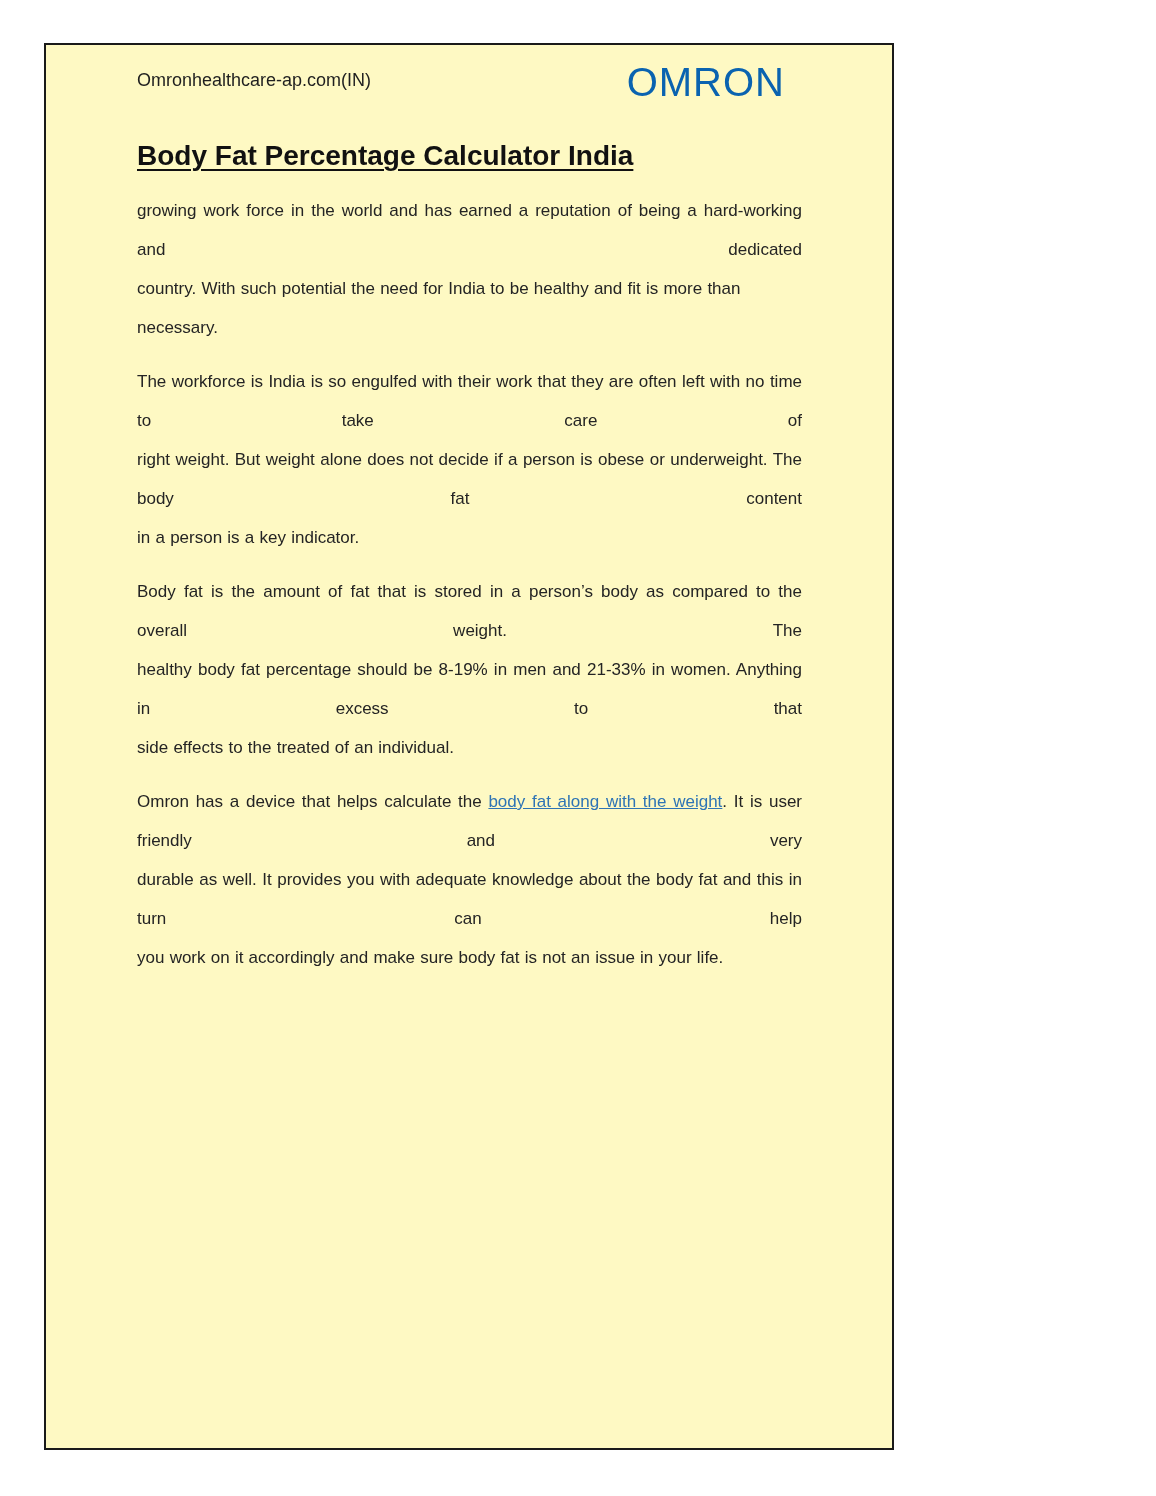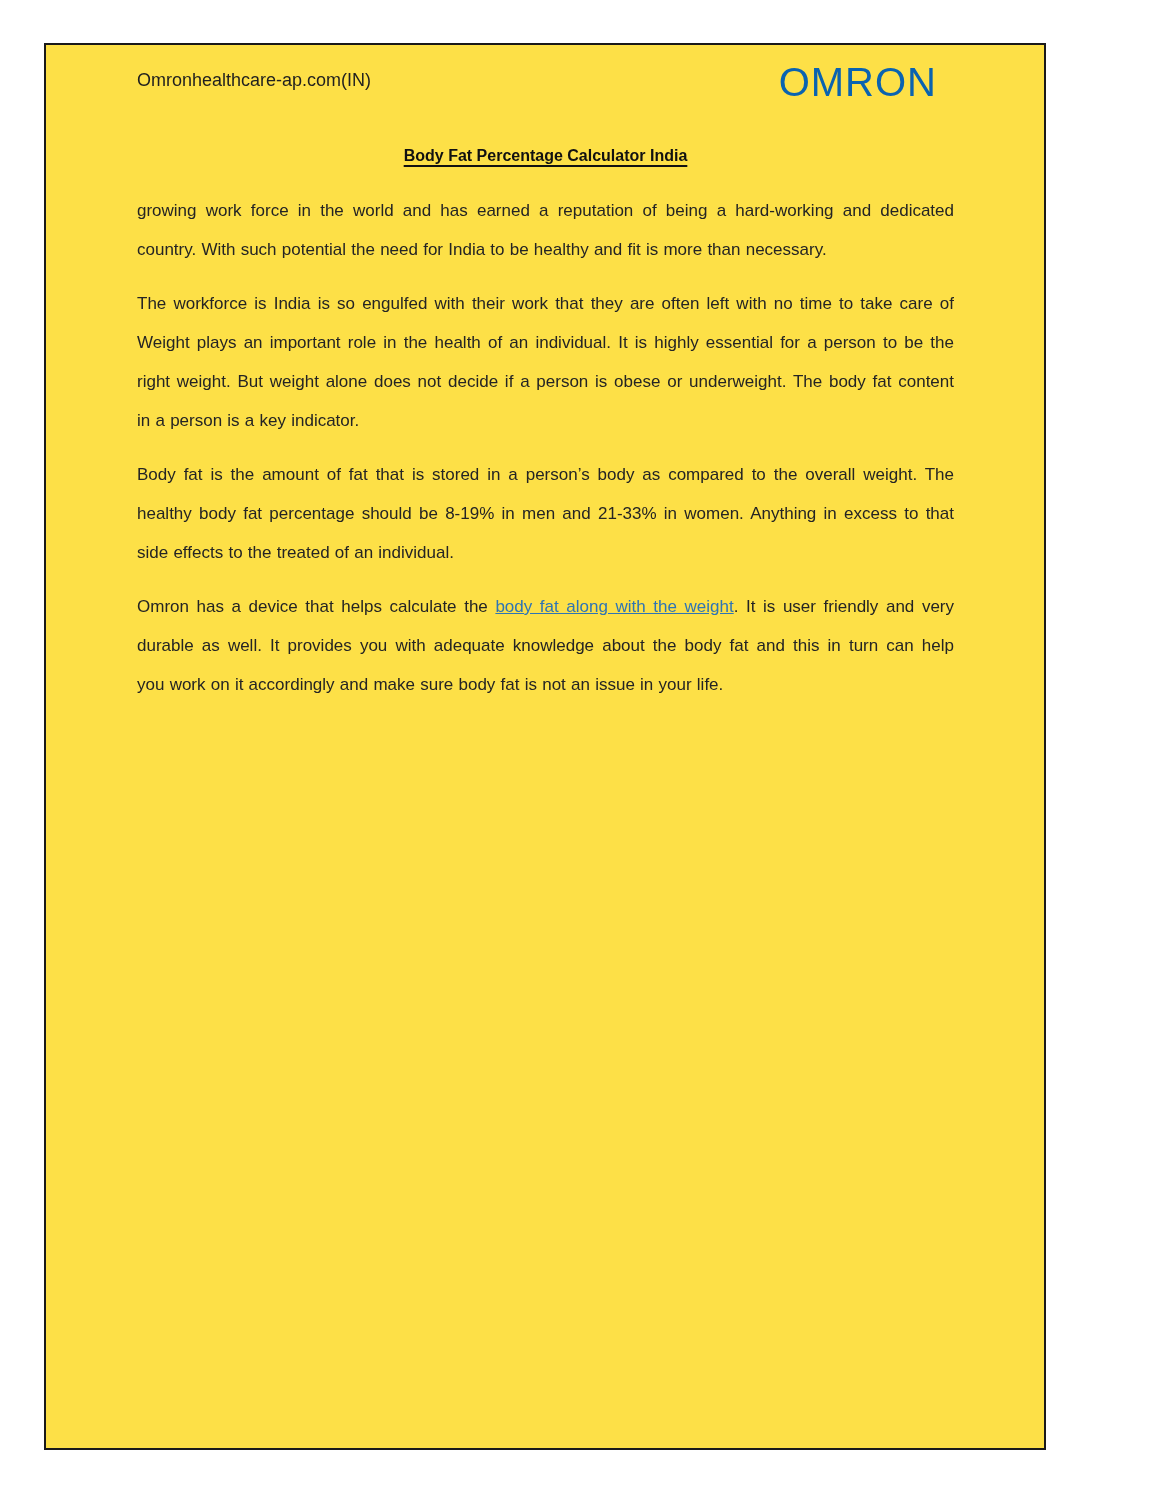--- a/index.html
+++ b/index.html
@@ -6,23 +6,23 @@
   html, body {
     width: 1156px; height: 1496px;
     background: #ffffff;
     font-family: "Liberation Sans", sans-serif;
     overflow: hidden;
     position: relative;
   }
   .page {
     position: absolute;
     left: 44px; top: 43px;
-    width: 1002px; height: 1407px;
+    width: 850px; height: 1407px;
     border: 2px solid #1a1a1a;
-    background: #fde047;
+    background: #fef9c3;
   }
   .content {
     padding: 0 90px 0 91px;
   }
   .header-row {
     display: flex;
     justify-content: space-between;
     align-items: flex-start;
     padding-top: 22px;
   }
@@ -35,22 +35,21 @@
     font-size: 40px;
     line-height: 46px;
     font-weight: normal;
     letter-spacing: 1px;
     color: #0a63b0;
     margin-top: -8px;
     margin-right: 17px;
   }
   .doc-title {
     margin-top: 36px;
-    text-align: center;
-    font-size: 16px;
+    font-size: 28px;
     line-height: 30px;
     font-weight: bold;
     color: #111111;
   }
   .doc-title span {
     text-decoration: underline;
     text-decoration-thickness: 2px;
     text-underline-offset: 4px;
   }
   .paragraphs {
@@ -94,21 +93,20 @@
 
     <div class="paragraphs">
 
       <div class="para">
         <div class="line">growing work force in the world and has earned a reputation of being a hard-working and dedicated</div>
         <div class="line last">country. With such potential the need for India to be healthy and fit is more than necessary.</div>
       </div>
 
       <div class="para">
         <div class="line">The workforce is India is so engulfed with their work that they are often left with no time to take care of</div>
-        <div class="line">Weight plays an important role in the health of an individual. It is highly essential for a person to be the</div>
         <div class="line">right weight. But weight alone does not decide if a person is obese or underweight. The body fat content</div>
         <div class="line last">in a person is a key indicator.</div>
       </div>
 
       <div class="para">
         <div class="line">Body fat is the amount of fat that is stored in a person’s body as compared to the overall weight. The</div>
         <div class="line">healthy body fat percentage should be 8-19% in men and 21-33% in women. Anything in excess to that</div>
         <div class="line last">side effects to the treated of an individual.</div>
       </div>
 

